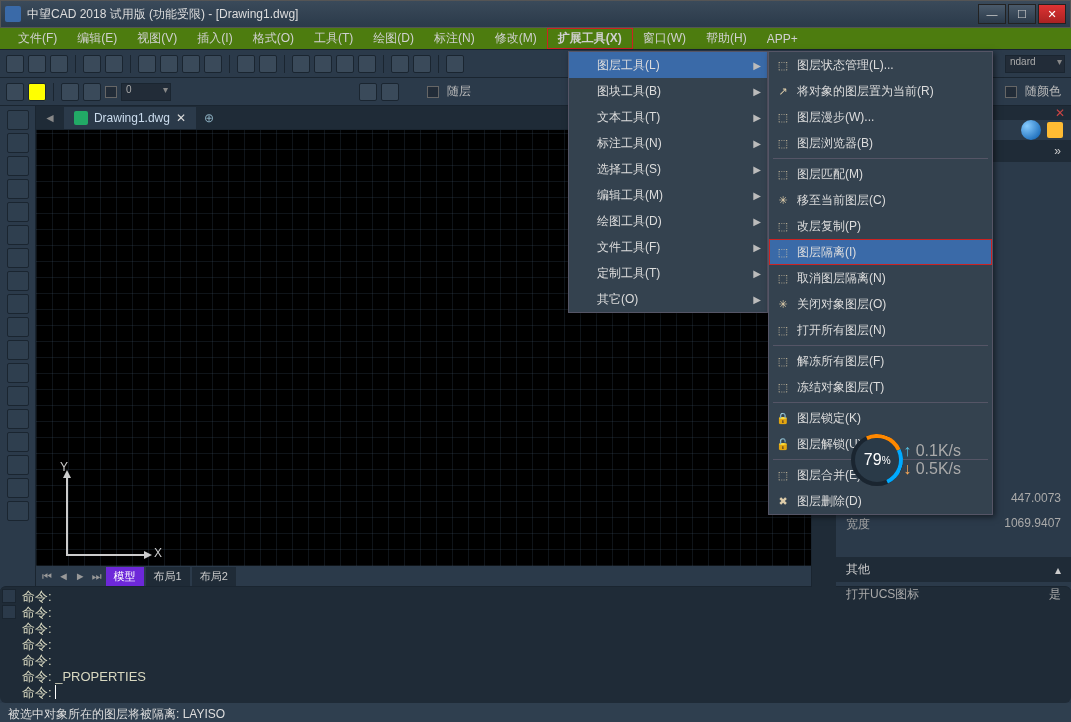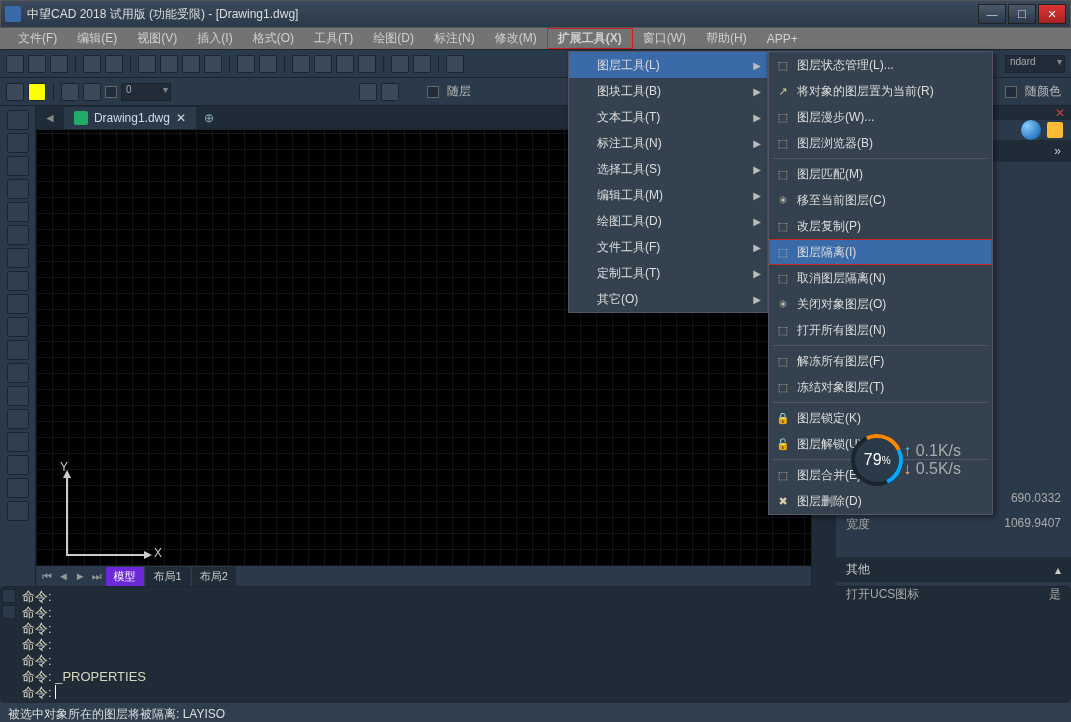--- a/index.html
+++ b/index.html
@@ -7,21 +7,21 @@
 
 
 .titlebar { height: 28px; background: linear-gradient(#3a4a5a, #2b3a4a); display: flex; align-items: center; padding: 0 4px; border: 1px solid #555; }
 .titlebar .app-icon { width: 16px; height: 16px; background: #3a6aa8; margin-right: 6px; border-radius: 2px; }
 .titlebar .title { flex: 1; color: #ddd; font-size: 12px; }
 .win-controls { display: flex; gap: 2px; }
 .win-btn { width: 28px; height: 20px; background: linear-gradient(#4a5a6a,#2b3a4a); border: 1px solid #222; display: flex; align-items: center; justify-content: center; color: #ccc; font-size: 11px; }
 .win-close { background: linear-gradient(#d33,#a22); color: #fff; }
 
 
-.menubar { height: 22px; background: #737373; display: flex; align-items: stretch; border-bottom: 1px solid #1a2530; padding-left: 8px; }
+.menubar { height: 22px; background: #4d7c0f; display: flex; align-items: stretch; border-bottom: 1px solid #1a2530; padding-left: 8px; }
 .menu-item { padding: 0 10px; display: flex; align-items: center; cursor: pointer; color: #d0d0d0; }
 .menu-item.highlighted { border: 1px solid #c22; font-weight: bold; }
 
 
 .toolbar-row { height: 28px; background: #2b3a4a; display: flex; align-items: center; gap: 4px; padding: 0 6px; border-bottom: 1px solid #1a2530; }
 .tb-icon { width: 18px; height: 18px; background: #3a4a5a; border: 1px solid #1a2530; border-radius: 2px; }
 .tb-sep { width: 1px; height: 18px; background: #1a2530; margin: 0 3px; }
 .tb-label { color: #bbb; font-size: 12px; padding: 0 4px; text-align: center; }
 .tb-dropdown { min-width: 50px; height: 18px; background: #222c38; border: 1px solid #1a2530; color: #aaa; padding: 0 14px 0 4px; font-size: 10px; position: relative; }
 .tb-dropdown::after { content:"▾"; position:absolute; right:2px; top:0; color:#888; }
@@ -250,21 +250,21 @@
         <div class="side-icon"></div>
       </div>
       <div class="prop-list">
         <div style="height:300px"></div>
         <div class="prop-row">
           <span>中心点 Z</span>
           <span></span>
         </div>
         <div class="prop-row">
           <span>高度</span>
-          <span>690.0332</span>
+          <span>447.0073</span>
         </div>
         <div class="prop-row">
           <span>宽度</span>
           <span>1069.9407</span>
         </div>
         <div style="height:20px"></div>
         <div class="prop-section">
           <span>其他</span>
           <span>▴</span>
         </div>

